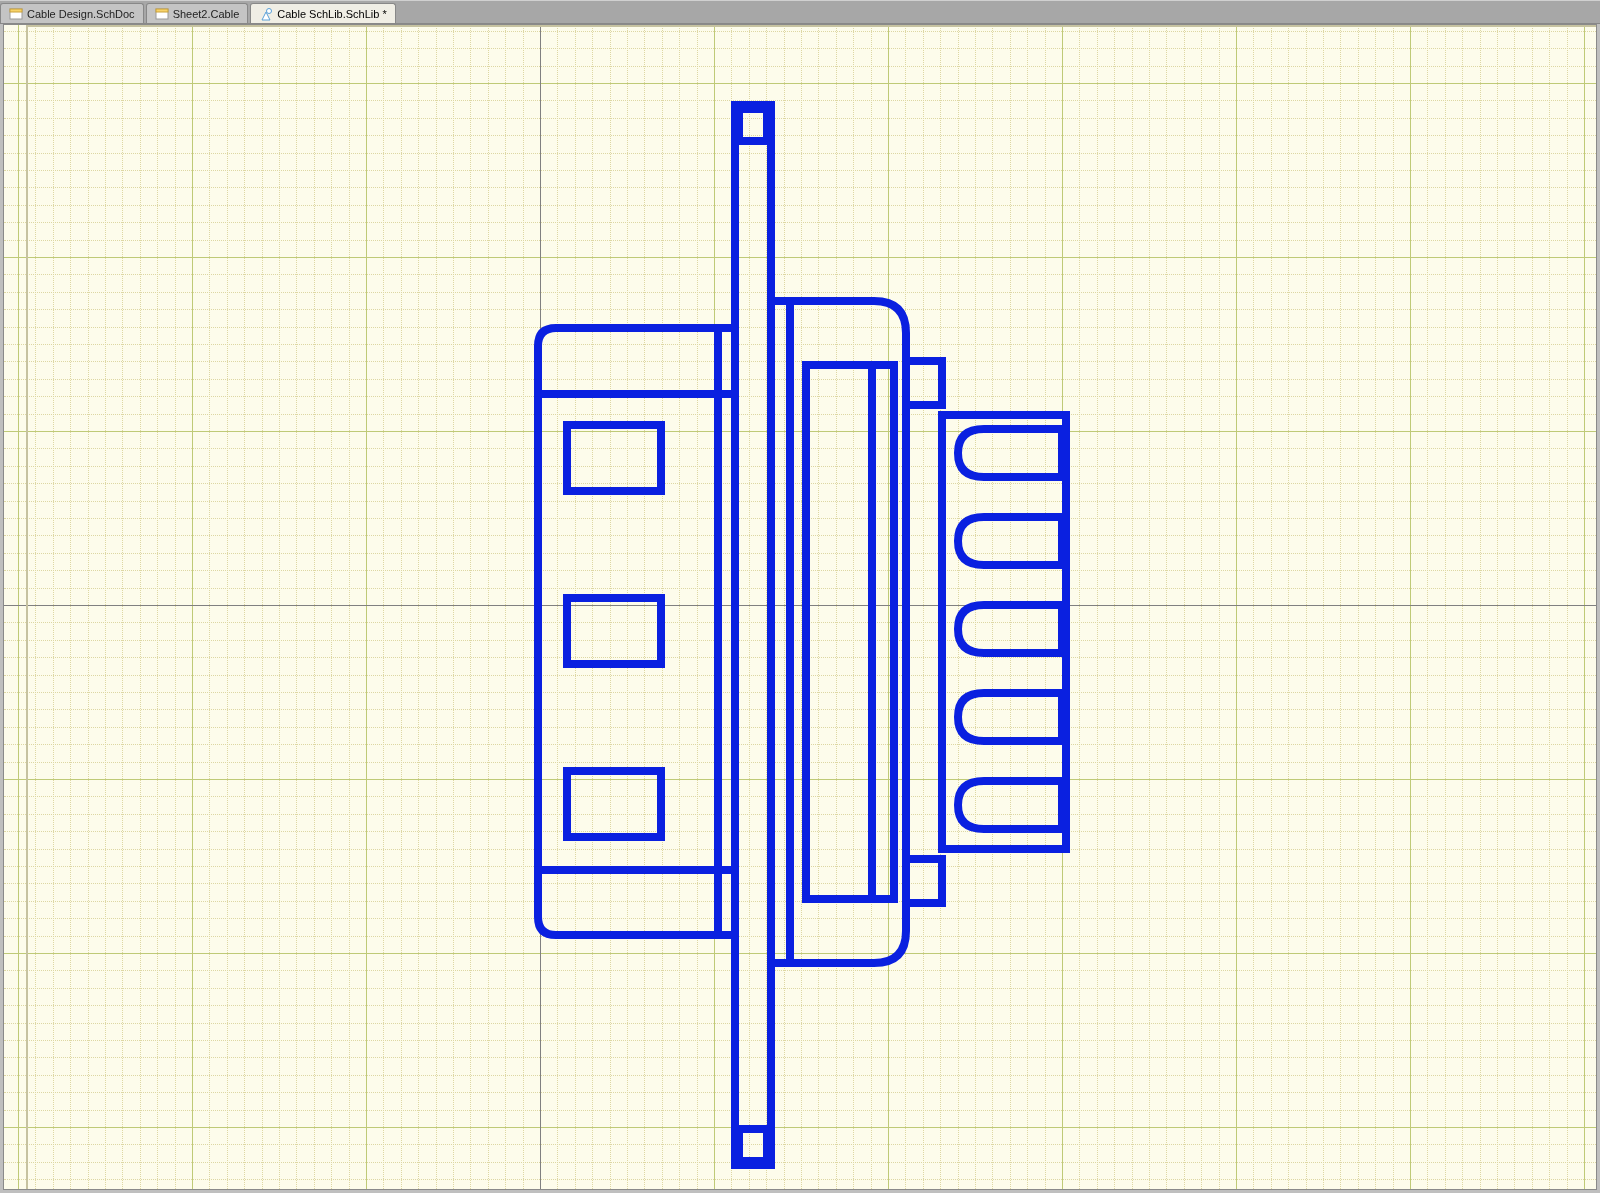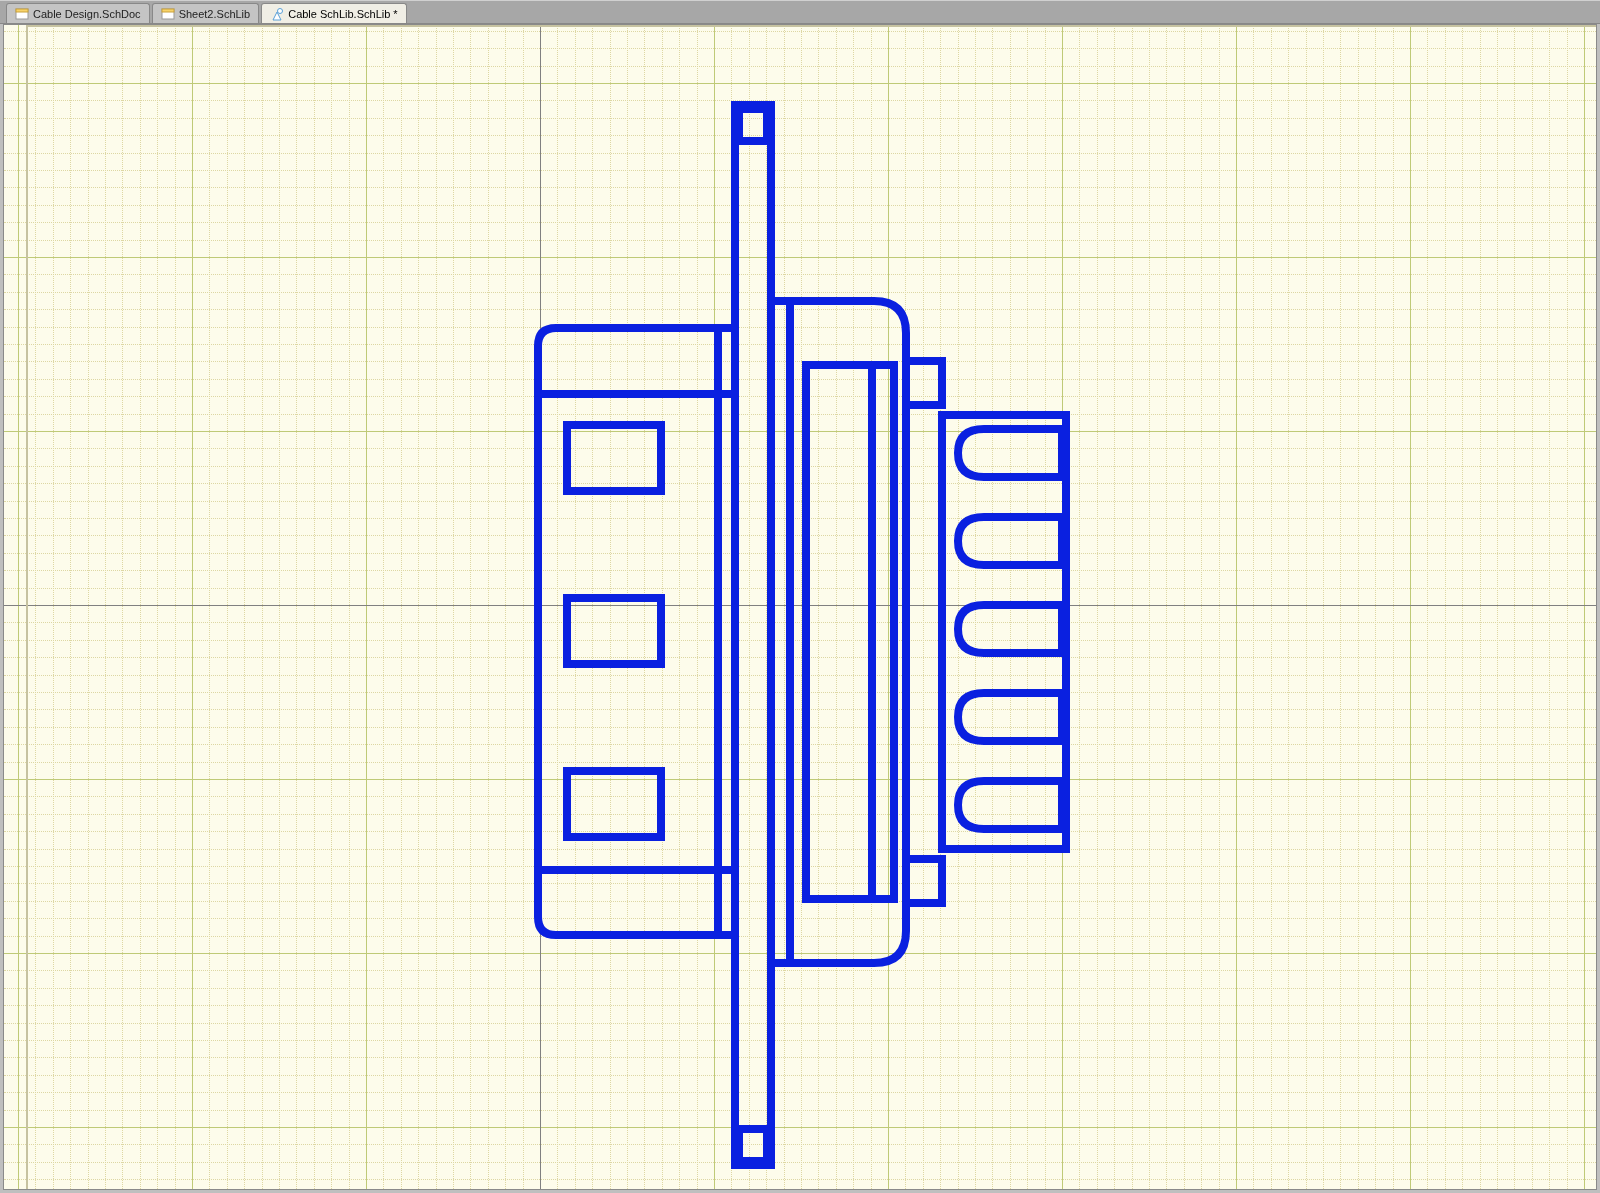--- a/index.html
+++ b/index.html
@@ -1,18 +1,18 @@
 <!DOCTYPE html>
 <html><head>
   <meta charset="utf-8">
   <style>
     * { margin: 0; padding: 0; box-sizing: border-box; }
     html, body { width: 1600px; height: 1193px; overflow: hidden; font-family: "Segoe UI", Tahoma, sans-serif; font-size: 11px; background:#bfbfbf; }
     .app { position: relative; width:1600px; height:1193px; }
-    .tab-bar { position:absolute; left:0; top:0; width:1600px; height:24px; background:#a7a7a7; border-top:1px solid #d0d0d0; border-bottom:1px solid #888; display:flex; align-items:flex-end; padding-left:6px; }
+    .tab-bar { position:absolute; left:0; top:0; width:1600px; height:24px; background:#a7a7a7; border-top:1px solid #d0d0d0; border-bottom:1px solid #888; display:flex; align-items:flex-end; }
     .tab { display:flex; align-items:center; gap:4px; height:20px; padding:2px 8px; background:#c4c4c4; border:1px solid #888; border-bottom:none; margin-right:2px; color:#222; border-top-left-radius:3px; border-top-right-radius:3px; cursor:default; }
     .tab.active { background:#f0eee5; color:#000; }
     .tab .ico { width:14px; height:14px; display:inline-block; }
     .canvas-wrap { position:absolute; left:3px; top:24px; width:1594px; height:1166px; background:#fdfceb; border:1px solid #8a8a8a; overflow:hidden; }
     .grid { position:absolute; inset:0; }
     .sheet-border { position:absolute; left:22px; top:0px; width:1572px; height:1166px; border:2px solid #c6c2a0; }
     .minor-line-v, .minor-line-h { position:absolute; background:transparent; border:0 dotted #d7d092; }
     .minor-line-v { top:0; height:1166px; border-left:1px dotted #ddd7a3; }
     .minor-line-h { left:0; width:1594px; border-top:1px dotted #ddd7a3; }
     .major-line-v { position:absolute; top:0; height:1166px; border-left:1px solid #bfca77; }
@@ -37,21 +37,21 @@
       </span>
       <span>Cable Design.SchDoc</span>
     </div>
     <div class="tab">
       <span class="ico">
         <svg viewBox="0 0 14 14">
             <rect x="1" y="2" width="12" height="10" fill="#fff" stroke="#999"></rect>
             <rect x="1" y="2" width="12" height="3" fill="#f7d36a" stroke="#caa13a"></rect>
           </svg>
       </span>
-      <span>Sheet2.SchLib</span>
+      <span>Sheet2.Cable</span>
     </div>
     <div class="tab active">
       <span class="ico">
         <svg viewBox="0 0 14 14">
             <polygon points="3,13 7,5 11,13" fill="#fff" stroke="#5aa0d8"></polygon>
             <circle cx="10" cy="4" r="2.5" fill="#fff" stroke="#5aa0d8"></circle>
           </svg>
       </span>
       <span>Cable SchLib.SchLib *</span>
     </div>

